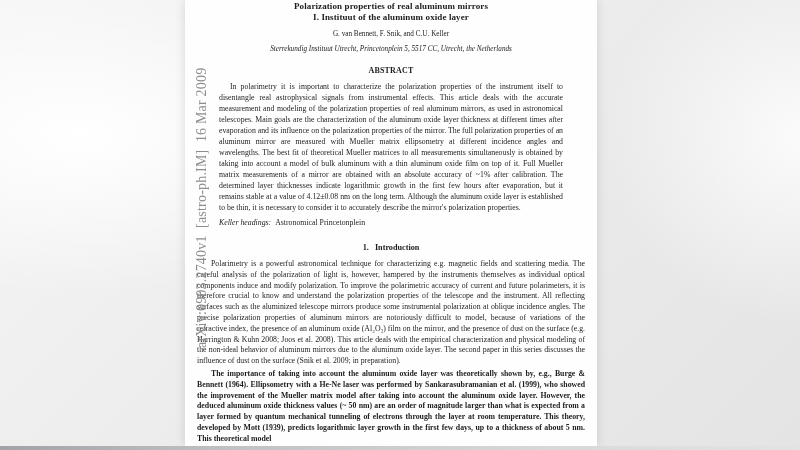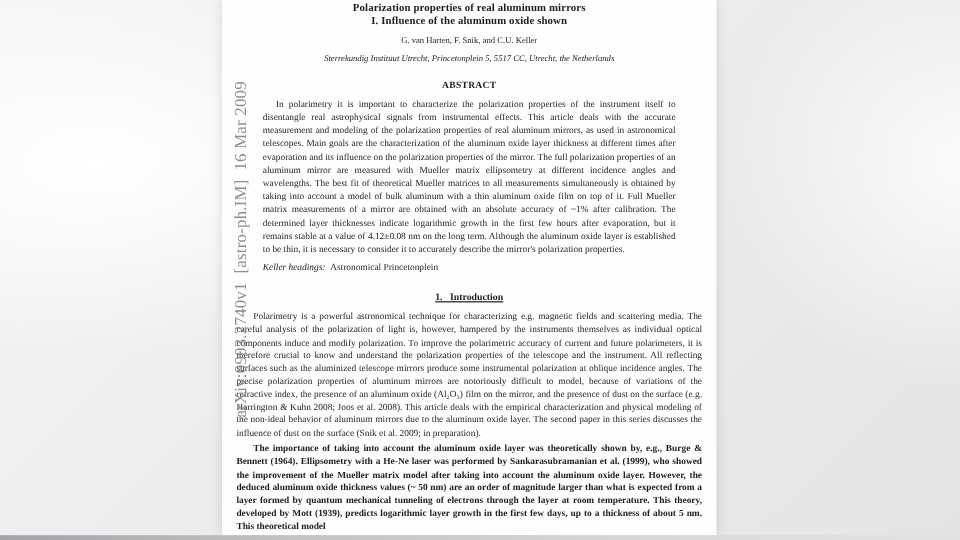--- a/index.html
+++ b/index.html
@@ -51,21 +51,20 @@
     font-size: 7.8px; line-height: 11px; text-align: justify; text-indent: 11px;
   }
   .subject-line {
     width: 344px; margin: 4px auto 0 auto;
     font-size: 7.8px; line-height: 11px;
   }
   .subject-label { font-style: italic; margin-right: 4px; }
   .section-heading {
     text-align: center; font-weight: bold; font-size: 8.2px; line-height: 11px; margin-top: 14px;
     white-space: pre;
-    text-decoration: underline;
   }
   .body-par {
     width: 388px; margin: 6px auto 0 auto;
     font-size: 7.8px; line-height: 10.8px; text-align: justify; text-indent: 14px;
   }
   .body-par.second { margin-top: 2px; font-weight: bold; }
   .arxiv-vertical {
     position: absolute; left: 194px; top: 348px;
     transform: rotate(-90deg); transform-origin: 0 0;
     font-family: "Liberation Serif", "DejaVu Serif", serif;
@@ -75,23 +74,23 @@
 </style>
 </head>
 <body>
 
 <div class="backdrop">
 
   <div class="page">
     <div class="page-inner">
 
       <div class="title-line">Polarization properties of real aluminum mirrors</div>
-      <div class="title-line">I. Influence of the aluminum oxide shown</div>
+      <div class="title-line">I. Instituut of the aluminum oxide layer</div>
 
-      <div class="authors-line">G. van Harten, F. Snik, and C.U. Keller</div>
+      <div class="authors-line">G. van Bennett, F. Snik, and C.U. Keller</div>
 
       <div class="affiliation-line">Sterrekundig Instituut Utrecht, Princetonplein 5, 5517 CC, Utrecht, the Netherlands</div>
 
 
       <div class="abstract-heading">ABSTRACT</div>
 
       <p class="abstract-body">In polarimetry it is important to characterize the polarization properties of the instrument itself to disentangle real astrophysical signals from instrumental effects. This article deals with the accurate measurement and modeling of the polarization properties of real aluminum mirrors, as used in astronomical telescopes. Main goals are the characterization of the aluminum oxide layer thickness at different times after evaporation and its influence on the polarization properties of the mirror. The full polarization properties of an aluminum mirror are measured with Mueller matrix ellipsometry at different incidence angles and wavelengths. The best fit of theoretical Mueller matrices to all measurements simultaneously is obtained by taking into account a model of bulk aluminum with a thin aluminum oxide film on top of it. Full Mueller matrix measurements of a mirror are obtained with an absolute accuracy of ~1% after calibration. The determined layer thicknesses indicate logarithmic growth in the first few hours after evaporation, but it remains stable at a value of 4.12±0.08 nm on the long term. Although the aluminum oxide layer is established to be thin, it is necessary to consider it to accurately describe the mirror's polarization properties.</p>
 
       <div class="subject-line">
         <span class="subject-label">Keller headings:</span><span>Astronomical Princetonplein</span>

